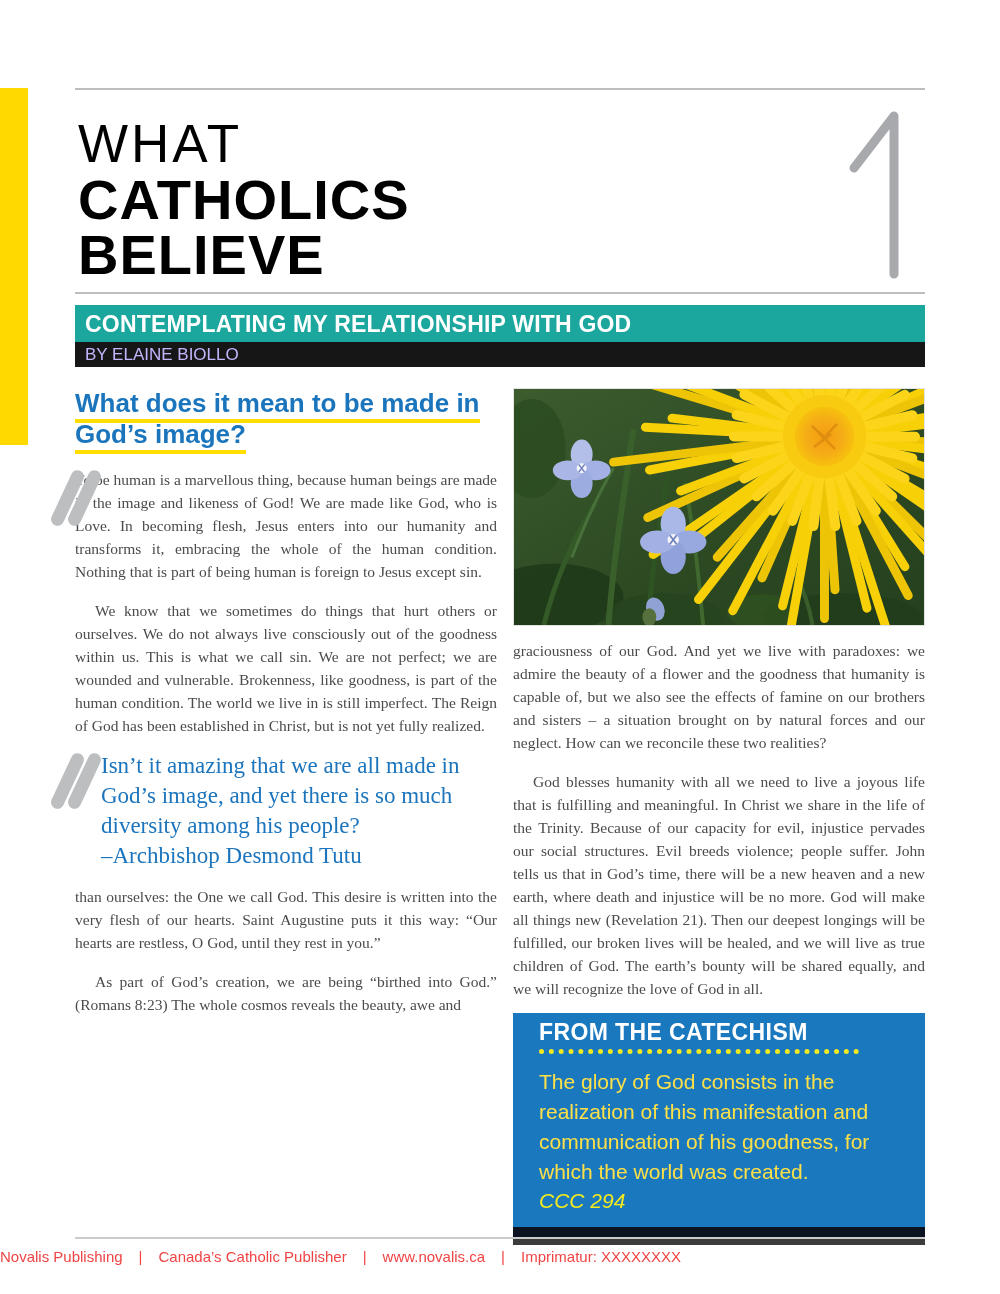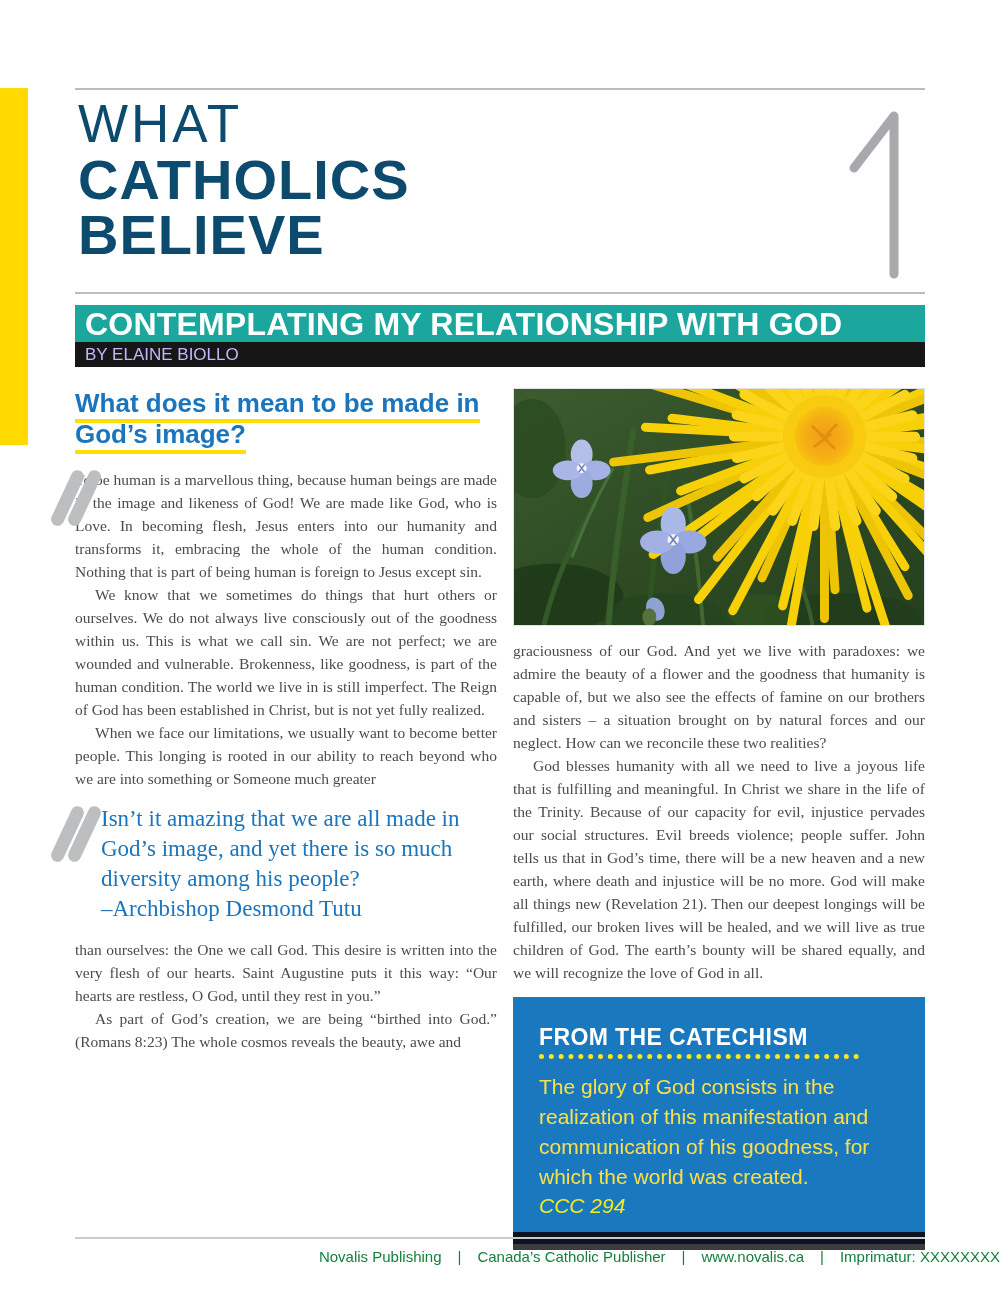--- a/index.html
+++ b/index.html
@@ -8,30 +8,30 @@
 
   
   .yellow-bar{position:absolute;left:0;top:88px;width:28px;height:357px;background:#ffd900;}
 
   
   .rule{position:absolute;left:75px;right:75px;height:2px;background:#bbbdbf;}
   .rule-top{top:88px;}
   .rule-mid{top:292px;}
 
   
-  .title-block{position:absolute;left:78px;top:96px;color:#0c4a6e;}
+  .title-block{position:absolute;left:78px;top:116px;color:#000000;}
   .title-thin{font-size:53px;line-height:56px;font-weight:300;letter-spacing:3px;}
   .title-bold{font-size:56px;line-height:55px;font-weight:800;letter-spacing:1px;}
 
   .chapter-num{position:absolute;right:90px;top:104px;}
   .sr-only{position:absolute;width:1px;height:1px;overflow:hidden;clip:rect(0 0 0 0);}
 
   
   .banner-teal{position:absolute;left:75px;top:305px;width:850px;height:37px;background:#1ba79e;
-               color:#fff;font-weight:700;font-size:32px;line-height:38px;padding-left:10px;
+               color:#fff;font-weight:700;font-size:23px;line-height:38px;padding-left:10px;
                box-sizing:border-box;letter-spacing:0.2px;}
   .banner-black{position:absolute;left:75px;top:342px;width:850px;height:25px;background:#161616;
                color:#c4b5fd;font-size:17px;line-height:25px;padding-left:10px;box-sizing:border-box;}
 
   
   .columns{position:absolute;left:75px;top:388px;width:850px;display:flex;gap:16px;}
   .col-left{width:422px;}
   .col-right{width:412px;}
 
   .heading{font-size:26px;line-height:31px;font-weight:700;color:#1b75bc;margin:0 0 18px 0;}
@@ -43,40 +43,40 @@
          font-family:"Liberation Serif",serif;font-size:23px;line-height:30px;}
   .quote .slashes{position:absolute;left:-16px;top:0;width:44px;height:66px;}
   .slash{position:absolute;top:0;width:13px;height:60px;background:#bcbec0;border-radius:8px;
          transform:rotate(25deg);}
   .slash.s1{left:2px;}
   .slash.s2{left:19px;}
   .quote-attrib{display:block;}
 
   p.bp{font-family:"Liberation Serif",serif;font-size:15.5px;line-height:23px;color:#4b4b4d;
        text-align:justify;margin:0;}
-  p.bp.indent{text-indent:20px;}
+  p.bp.indent{text-indent:20px;margin-top:16px;}
   .quote2{margin-top:14px;margin-bottom:14px;}
 
   
   .photo{width:412px;height:238px;display:block;border:1px solid #e3e3e3;box-sizing:border-box;}
   .right-text{margin-top:13px;}
 
   
-  .catechism{margin-top:13px;background:#1a78bf;padding:27px 22px 0 26px;}
+  .catechism{margin-top:13px;background:#1a78bf;padding:6px 22px 0 26px;}
   .catechism-heading{font-size:23px;font-weight:800;color:#ffffff;letter-spacing:0.4px;margin:0;}
   .dotted{width:320px;border-bottom:5px dotted #f4ea1d;margin-top:3px;}
   .catechism-text{margin:13px 0 0 0;font-size:21px;line-height:30px;color:#fde047;}
   .catechism-cite{margin:2px 0 0 0;font-size:21px;font-style:italic;color:#f4ea1d;}
   .catechism-strip{margin:14px 0 0 -26px;width:calc(100% + 48px);height:18px;
                    background:linear-gradient(#0b1322 0,#0b1322 12px,#3c3c3c 12px,#3c3c3c 100%);}
 
   
   .footer-rule{position:absolute;left:75px;right:75px;top:1237px;height:2px;background:#c9cbcd;}
-  .footer{position:absolute;left:0;right:0;top:1248px;text-align:right;font-size:15px;
-          color:#15803d;}
+  .footer{position:absolute;left:0;right:0;top:1248px;text-align:left;font-size:15px;
+          color:#ef4444;}
   .footer .sep{margin:0 16px;}
 </style>
 </head>
 <body>
 
 <div class="page">
 
   <div class="yellow-bar"></div>
   <div class="rule rule-top"></div>
 
@@ -103,21 +103,20 @@
 
       <div class="quote">
         <span class="slashes">
           <span class="slash s1"></span>
             <span class="slash s2"></span>
         </span>
       </div>
 
       <p class="bp">To be human is a marvellous thing, because human beings are made in the image and likeness of God! We are made like God, who is Love. In becoming flesh, Jesus enters into our humanity and transforms it, embracing the whole of the human condition. Nothing that is part of being human is foreign to Jesus except sin.</p>
       <p class="bp indent">We know that we sometimes do things that hurt others or ourselves. We do not always live consciously out of the goodness within us. This is what we call sin. We are not perfect; we are wounded and vulnerable. Brokenness, like goodness, is part of the human condition. The world we live in is still imperfect. The Reign of God has been established in Christ, but is not yet fully realized.</p>
-      <p class="bp indent">When we face our limitations, we usually want to become better people. This longing is rooted in our ability to reach beyond who we are into something or Someone much greater</p>
 
       <div class="quote quote2">
         <span class="slashes">
           <span class="slash s1"></span>
             <span class="slash s2"></span>
         </span>
         <span>Isn’t it amazing that we are all made in God’s image, and yet there is so much diversity among his people?</span>
         <span class="quote-attrib">–Archbishop Desmond Tutu</span>
       </div>
 

